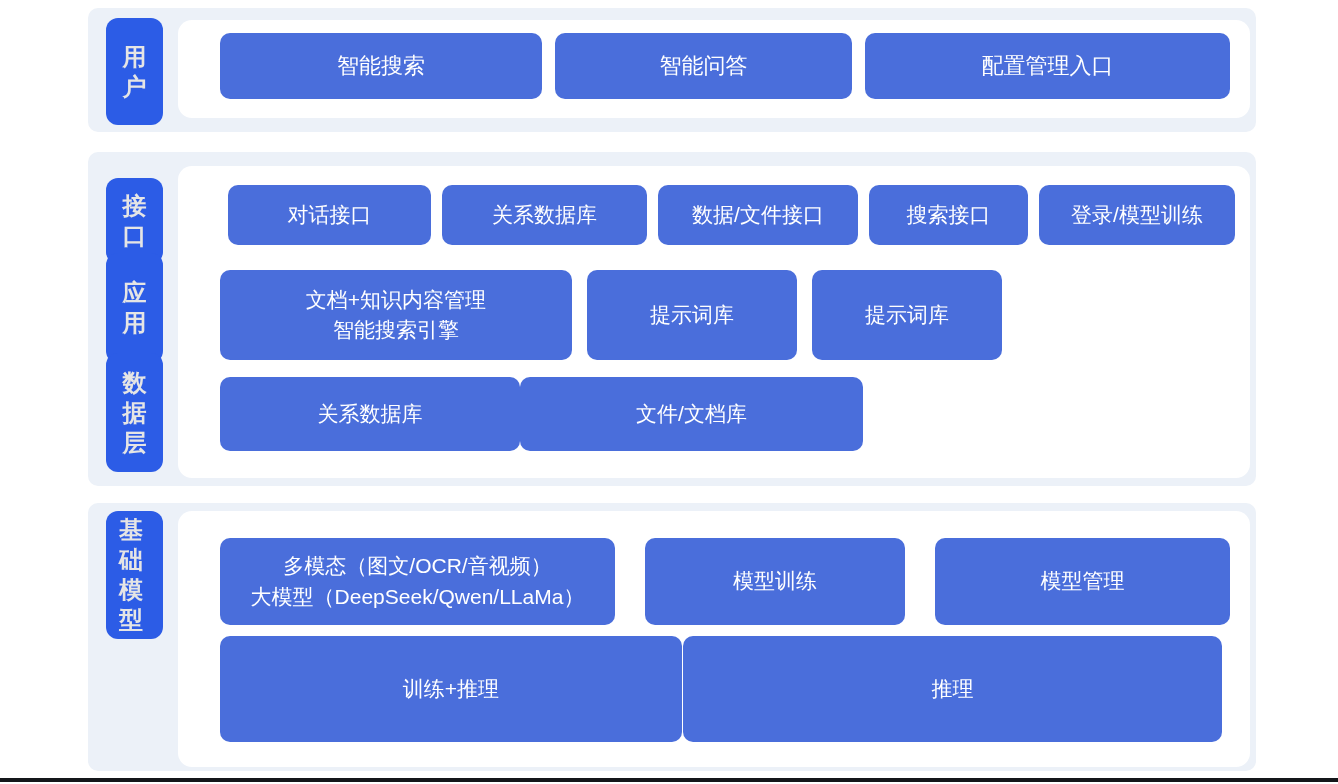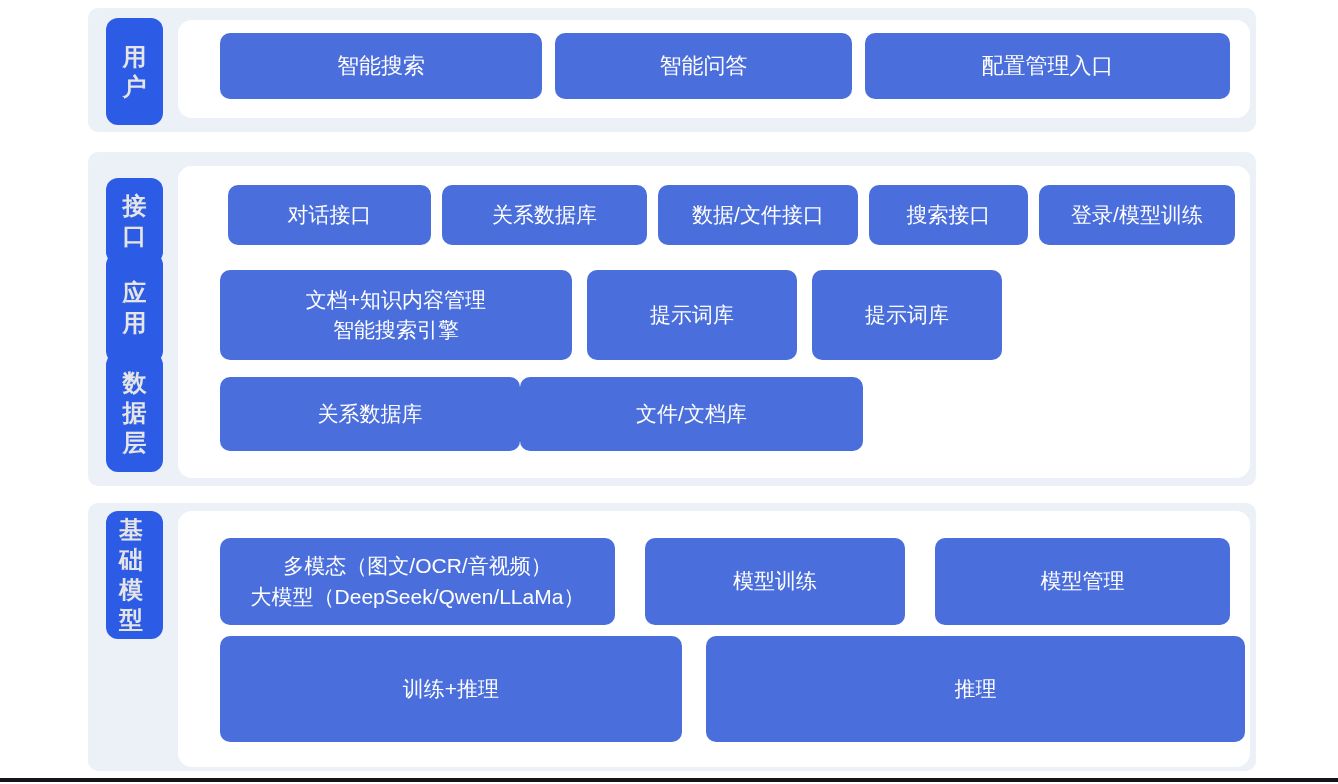--- a/index.html
+++ b/index.html
@@ -64,21 +64,21 @@
   .row {
     position: absolute;
     left: 42px;
     display: flex;
   }
   #row-user      { top: 13px;  height: 66px;  gap: 13px; }
   #row-interface { top: 19px;  height: 60px;  gap: 11px; padding-left: 8px; }
   #row-app       { top: 104px; height: 90px;  gap: 15px; }
   #row-data      { top: 211px; height: 74px;  gap: 0; }
   #row-model     { top: 27px;  height: 87px;  gap: 30px; }
-  #row-compute   { top: 125px; height: 106px; gap: 24px; }
+  #row-compute   { top: 125px; height: 106px; gap: 1px; }
 
   .box {
     background: #4a6edb;
     border-radius: 10px;
     color: #ffffff;
     display: flex;
     align-items: center;
     justify-content: center;
     text-align: center;
     font-size: 21px;

